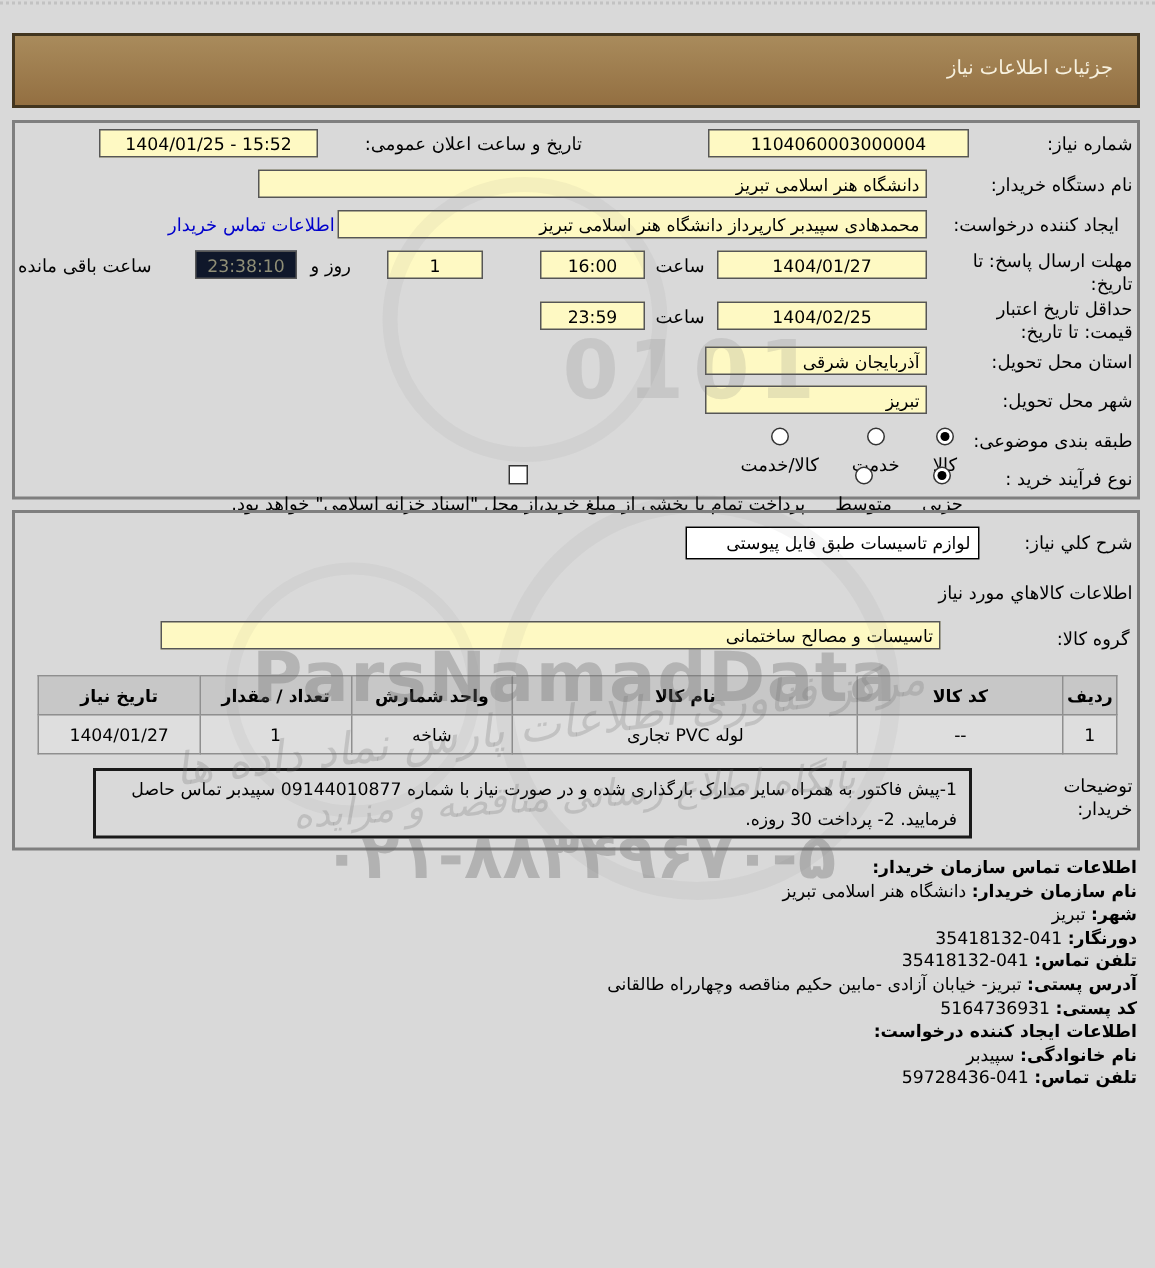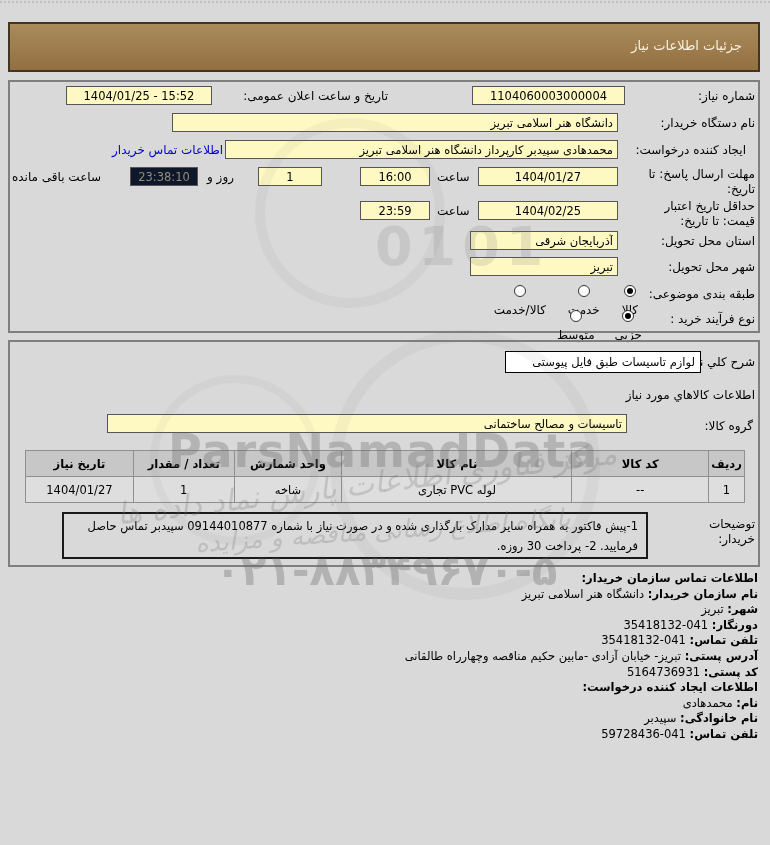--- a/index.html
+++ b/index.html
@@ -28,21 +28,21 @@
 
   .link { position:absolute; font-size:12px; color:#0000cc; text-decoration:none; cursor:pointer; }
 
   .opt-row { position:absolute; display:flex; align-items:center; gap:22px; font-size:12px; }
   .opt { display:flex; align-items:center; gap:6px;flex-direction:column; }
   .radio { width:12px; height:12px; border:1px solid #333; border-radius:50%; background:#fff; position:relative; flex:0 0 auto; }
   .radio.checked::after { content:""; position:absolute; inset:2px; background:#000; border-radius:50%; }
   .checkbox { width:13px; height:13px; border:1px solid #333; background:#fff; flex:0 0 auto; }
 
   .desc-box { position:absolute; left:457px; top:351px; width:196px; height:22px;
-    background:#fff; border:1px solid #000; font-size:11.5px; line-height:20px; padding:0 5px; text-align:right; white-space:nowrap;margin-left:48px; }
+    background:#fff; border:1px solid #000; font-size:11.5px; line-height:20px; padding:0 5px; text-align:right; white-space:nowrap; }
 
   .items-table { position:absolute; left:25px; top:450px; width:720px; border-collapse:collapse; table-layout:fixed; font-size:11.5px; }
   .items-table th { background:#c7c7c7; font-weight:bold; height:26px; border:1px solid #8f8f8f; text-align:center; }
   .items-table td { background:#dedede; height:26px; border:1px solid #8f8f8f; text-align:center; }
 
   .notes-box { position:absolute; left:62px; top:512px; width:586px; height:47px;
     border:2px solid #1a1a1a; font-size:11.5px; line-height:20px; padding:2px 8px; text-align:right; overflow:hidden; }
 
   .contact { position:absolute; left:12px; right:12px; top:571px; font-size:11.5px; line-height:15.6px; text-align:right; color:#000; }
   .contact .b { font-weight:bold; }
@@ -64,21 +64,21 @@
 <body>
 
 <div class="page">
   <div class="dotted-top"></div>
 
   <div class="title-bar">جزئیات اطلاعات نیاز</div>
 
   <div class="panel box1"></div>
 
   <span class="lbl" style="right:15px; top:89px;">شماره نیاز:</span>
-  <input class="field center ltr" style="left: 472px; top: 86px; width: 153px;" dir="ltr" readonly="" value="1104060003000004">
+  <input class="field center ltr" style="left: 472px; top: 86px; width: 174px;" dir="ltr" readonly="" value="1104060003000004">
   <span class="lbl" style="right:382px; top:89px;">تاریخ و ساعت اعلان عمومی:</span>
   <input class="field center ltr" style="left: 66px; top: 86px; width: 146px;" dir="ltr" readonly="" value="1404/01/25 - 15:52">
 
   <span class="lbl" style="right:15px; top:116px;">نام دستگاه خریدار:</span>
   <input class="field rtl" style="left: 172px; top: 113px; width: 446px;" dir="rtl" readonly="" value="دانشگاه هنر اسلامی تبریز">
 
   <span class="lbl" style="right:24px; top:143px;">ایجاد کننده درخواست:</span>
   <input class="field rtl" style="left: 225px; top: 140px; width: 393px;" dir="rtl" readonly="" value="محمدهادی سپیدبر کارپرداز دانشگاه هنر اسلامی تبریز">
   <a class="link" style="left:112px; top:143px;" href="#">اطلاعات تماس خریدار</a>
 
@@ -126,20 +126,24 @@
 
   <span class="lbl" style="right:15px; top:312px;">نوع فرآیند خرید :</span>
   <div class="opt-row" style="right:128px; top:310px; gap:20px;">
     <span class="opt">
       <span class="radio checked"></span>
       <span>جزیی</span>
     </span>
     <span class="opt">
       <span class="radio"></span>
       <span>متوسط</span>
+    </span>
+    <span class="opt">
+      <span class="checkbox"></span>
+      <span>پرداخت تمام یا بخشی از مبلغ خرید،از محل "اسناد خزانه اسلامی" خواهد بود.</span>
     </span>
   </div>
 
   <div class="panel box2"></div>
 
   <span class="lbl bold" style="right:15px; top:355px;">شرح کلي نیاز:</span>
   <div class="desc-box">لوازم تاسیسات طبق فایل پیوستی</div>
 
   <span class="lbl bold" style="right:15px; top:388px;">اطلاعات کالاهاي مورد نیاز</span>
 
@@ -185,21 +189,20 @@
 
   <div class="contact">
     <div class="b">اطلاعات تماس سازمان خریدار:</div>
     <div><span class="b">نام سازمان خریدار:</span> <span>دانشگاه هنر اسلامی تبریز</span></div>
     <div><span class="b">شهر:</span> <span>تبریز</span></div>
     <div><span class="b">دورنگار:</span> <span class="ltr">35418132-041</span></div>
     <div><span class="b">تلفن تماس:</span> <span class="ltr">35418132-041</span></div>
     <div><span class="b">آدرس پستی:</span> <span>تبریز- خیابان آزادی -مابین حکیم مناقصه وچهارراه طالقانی</span></div>
     <div><span class="b">کد پستی:</span> <span class="ltr">5164736931</span></div>
     <div class="b">اطلاعات ایجاد کننده درخواست:</div>
-    <div><span class="b">نام:</span> <span>محمدهادی</span></div>
     <div><span class="b">نام خانوادگی:</span> <span>سپیدبر</span></div>
     <div><span class="b">تلفن تماس:</span> <span class="ltr">59728436-041</span></div>
   </div>
 
   <div class="wm wm-circle wm-c1"></div>
   <div class="wm wm-circle wm-c2"></div>
   <div class="wm wm-circle wm-c3"></div>
   <div class="wm wm-digits ltr">0101</div>
   <div class="wm wm-brand ltr">ParsNamadData</div>
   <div class="wm wm-callig1">مرکز فناوری اطلاعات پارس نماد داده ها</div>

